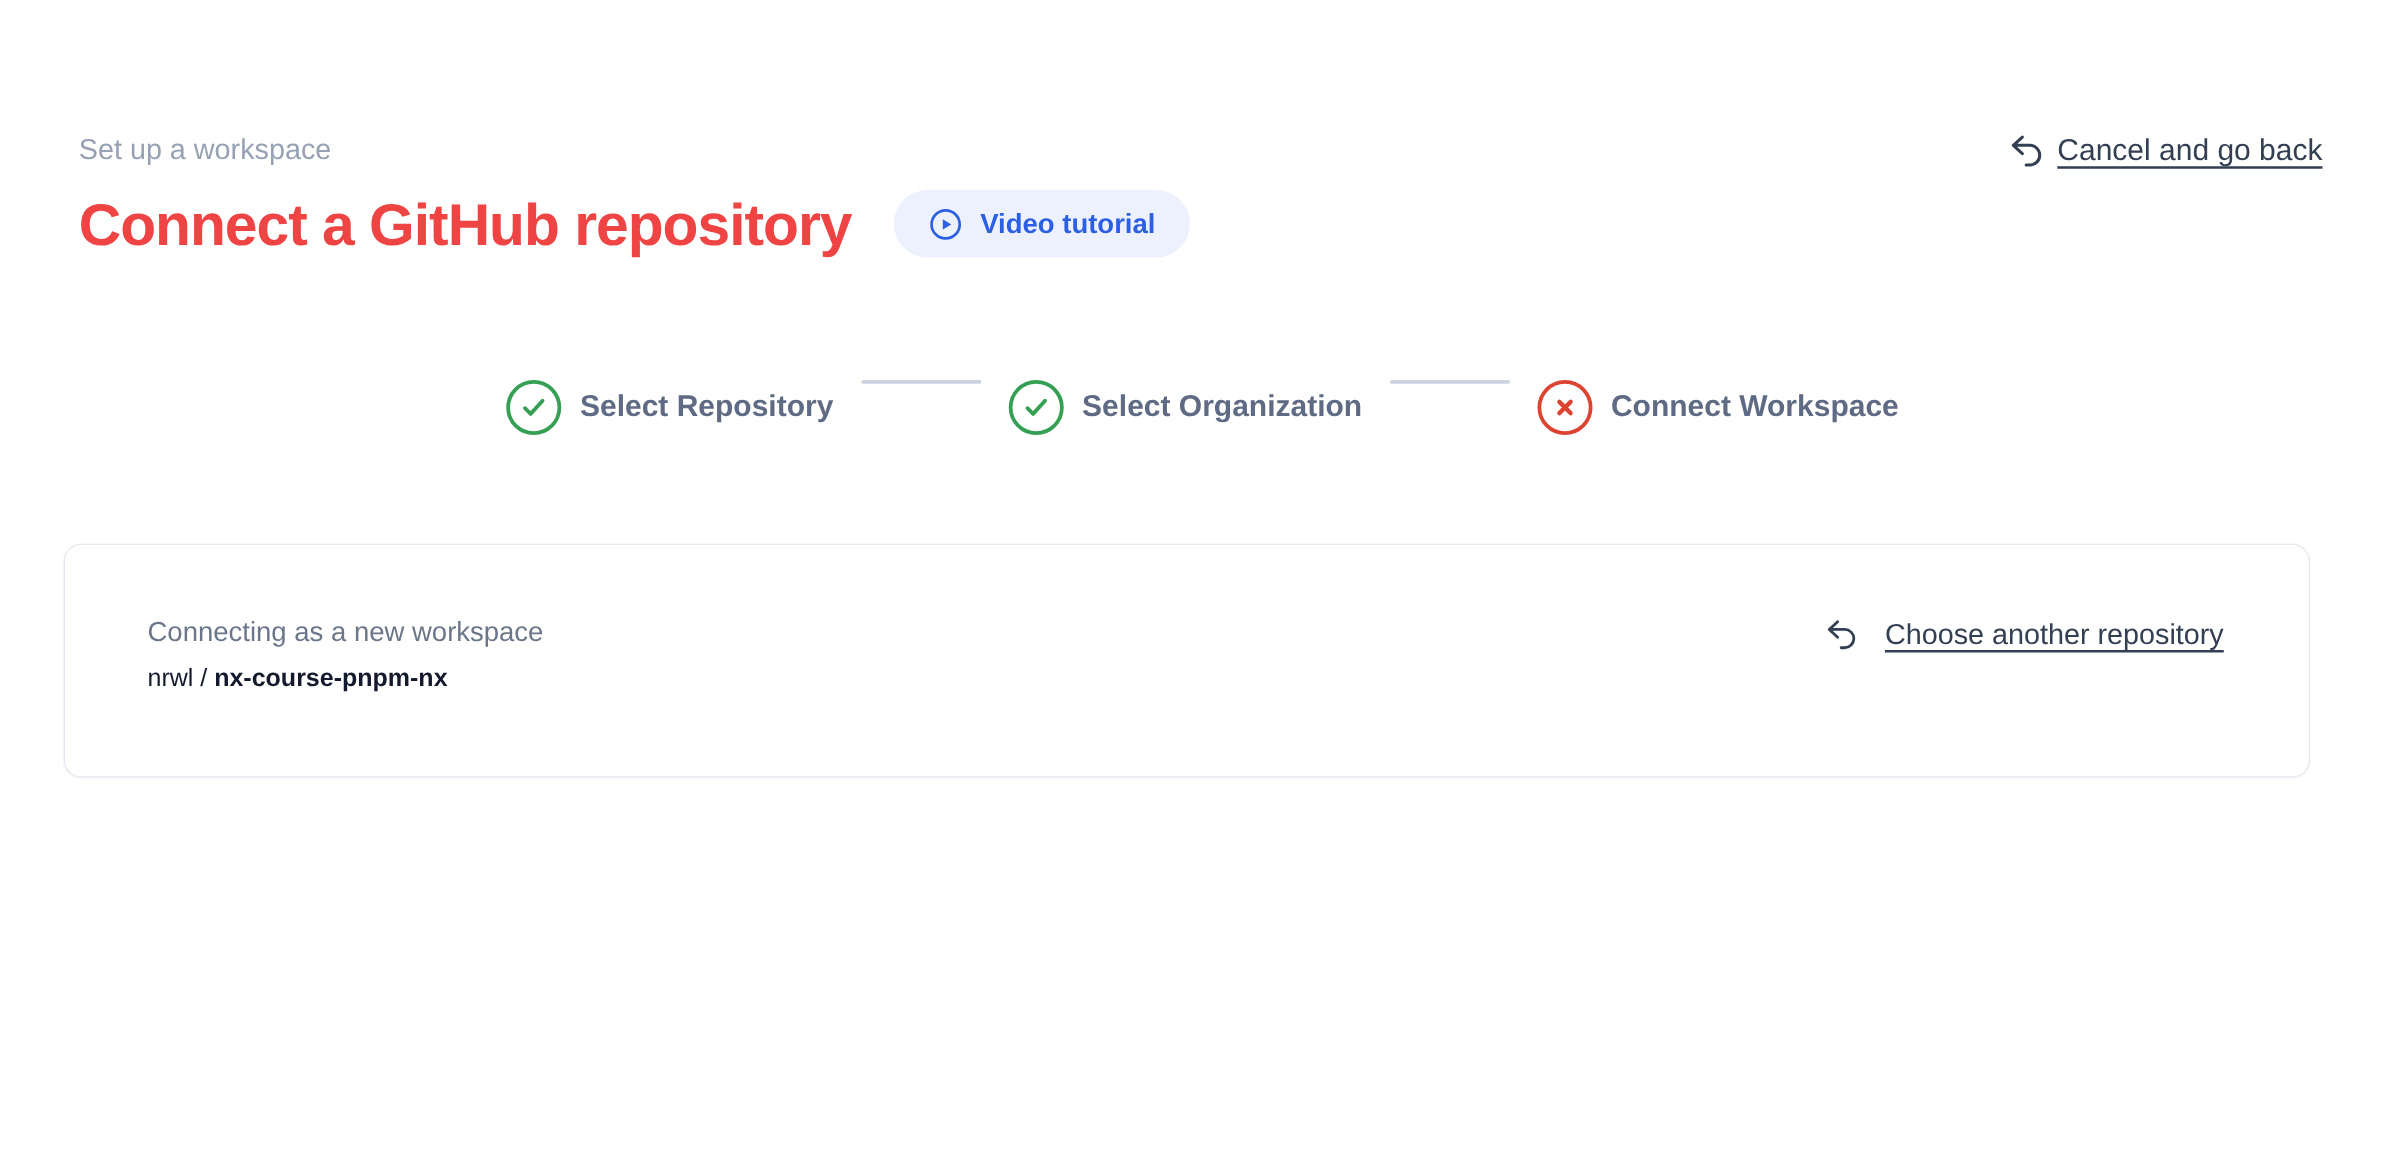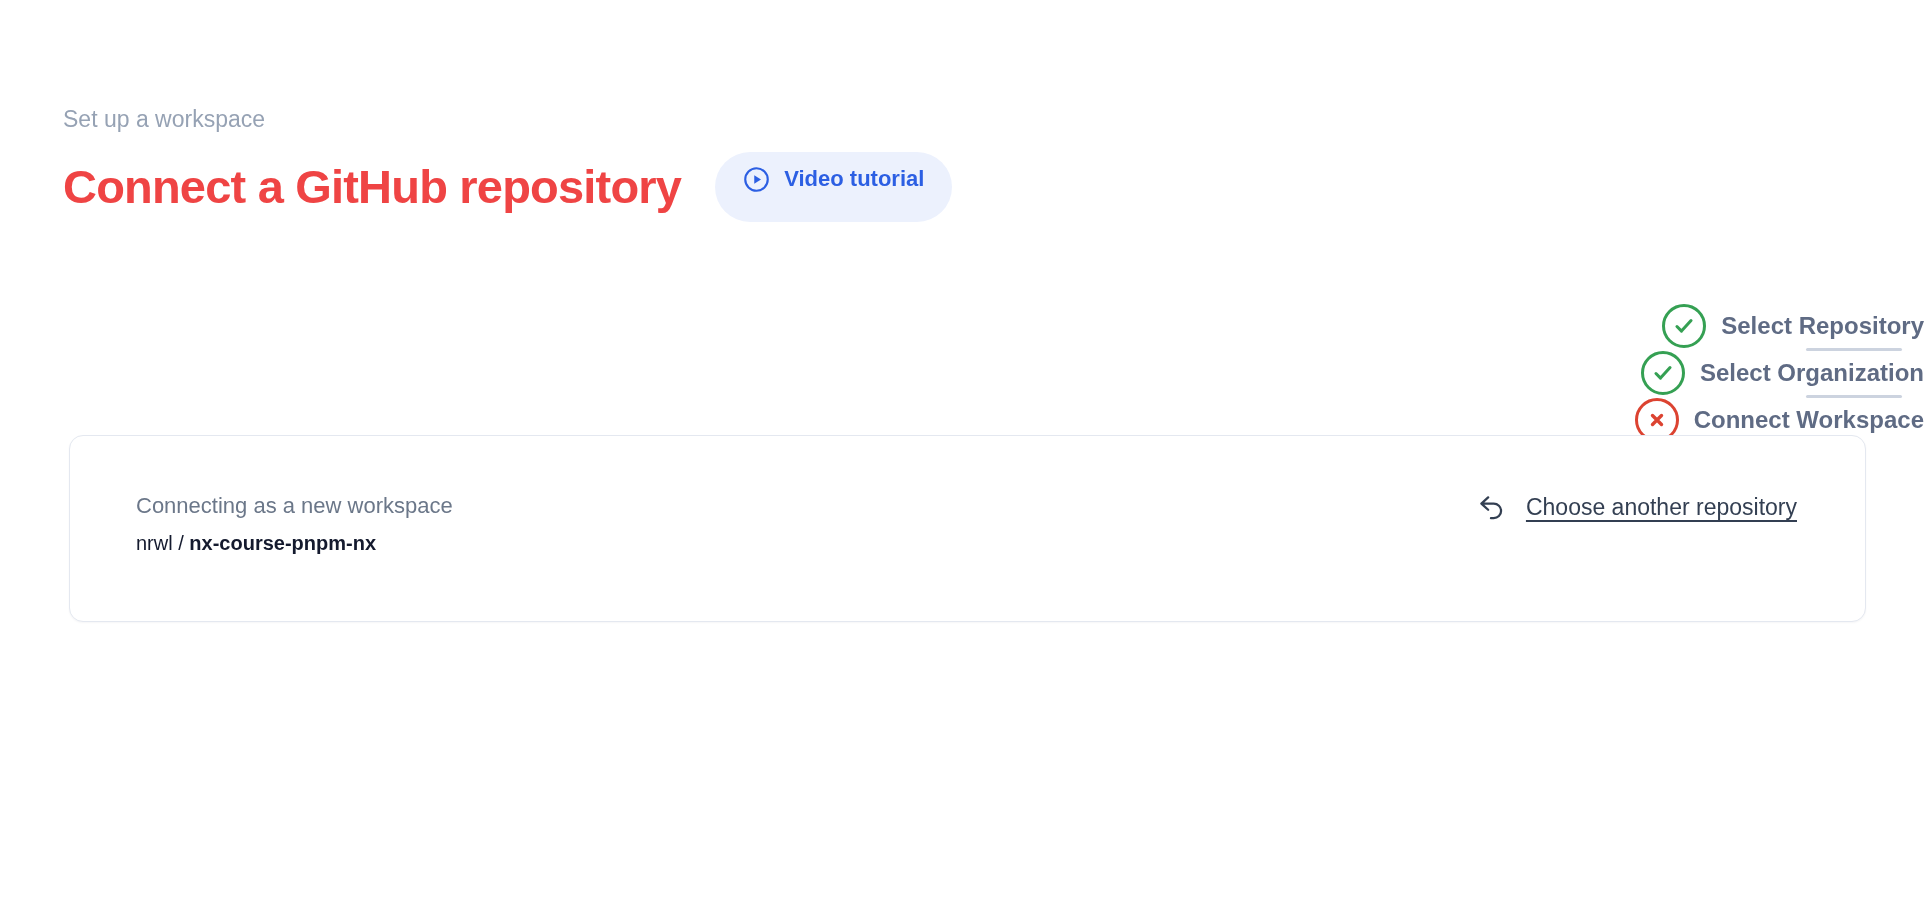--- a/index.html
+++ b/index.html
@@ -17,56 +17,56 @@
   .eyebrow {
     font-size: 23px; line-height: 1.2; color: #96a2b4; font-weight: 400;
   }
   .title-row { display: flex; align-items: center; gap: 34px; margin-top: 18px; }
   .page-title {
     font-size: 47px; font-weight: 800; letter-spacing: -0.8px; color: #ef4444;
   }
   .video-pill {
     display: inline-flex; gap: 14px;
     background: #ecf1fd; border: none; cursor: pointer;
-    border-radius: 999px; padding: 14px 28px; height: 70px;
+    border-radius: 999px; padding: 14px 28px; height: 54px;
     color: #2c5fe3; font-weight: 700; font-size: 22px;
     font-family: "Liberation Sans", sans-serif;
   }
   .video-pill svg { display: block; }
 
   .cancel-link {
     position: absolute; top: 0; right: 0;
     display: inline-flex; align-items: center; gap: 10px;
     color: #333f52; font-size: 24px; text-decoration: none; cursor: pointer;
   }
   .cancel-link .link-text { text-decoration: underline; text-underline-offset: 5px; text-decoration-thickness: 1.5px; }
   .cancel-link svg { display: block; }
 
   
   .stepper {
     position: absolute; top: 304px; left: 0; right: 0;
-    display: flex; align-items: flex-end; justify-content: center; flex-direction: column;
+    display: flex; align-items: flex-start; justify-content: center;
   }
   .step { display: flex; align-items: center; gap: 15px; }
   .step-circle {
     width: 44px; height: 44px; border-radius: 50%;
     display: flex; align-items: center; justify-content: center;
     background: #ffffff; flex: 0 0 auto;
   }
   .step-circle.ok  { border: 3.5px solid #35a053; }
   .step-circle.err { border: 3.5px solid #dc4331; }
   .step-label { font-size: 24px; font-weight: 600; color: #5f6b84; white-space: nowrap; }
   .step-connector {
     width: 96px; height: 3px; background: #ccd3df; border-radius: 2px;
     margin: 0 22px; flex: 0 0 auto;
   }
 
   
   .card {
-    position: absolute; left: 69px; width: 1797px; height: 187px;
+    position: absolute; left: 51px; width: 1797px; height: 187px;
     background: #ffffff;
     border: 1.5px solid #e4e8f0; border-radius: 14px;
     box-shadow: 0 1px 2px rgba(15, 23, 42, 0.04);
     padding: 56px 68px 0 66px;
     display: flex; align-items: flex-start; justify-content: space-between;
   }
   .card-repo { top: 435px; }
   .card-org  { top: 684px; }
   .card-label { font-size: 22px; color: #6b7789; font-weight: 400; line-height: 1.25; }
   .card-value { margin-top: 11px; font-size: 20px; color: #141a2e; line-height: 1.2; }
@@ -81,20 +81,28 @@
   .card-action svg { display: block; }
 </style>
 </head>
 <body>
 
 <div class="page">
 
   <div class="header">
     <div class="eyebrow">Set up a workspace</div>
 
+    <a class="cancel-link">
+      <span>
+        <svg width="29" height="29" viewBox="0 0 24 24" fill="none" stroke="#333f52" stroke-width="2" stroke-linecap="round" stroke-linejoin="round">
+          <path d="M9 14 3 8.5m0 0L9 3M3 8.5h11a6.5 6.5 0 0 1 0 13h-2.5"></path>
+        </svg>
+      </span>
+      <span class="link-text">Cancel and go back</span>
+    </a>
 
     <div class="title-row">
       <h1 class="page-title">Connect a GitHub repository</h1>
       <button class="video-pill">
         <span>
           <svg width="27" height="27" viewBox="0 0 24 24" fill="none">
             <circle cx="12" cy="12" r="10" stroke="#2c5fe3" stroke-width="1.9"></circle>
             <path d="M10 8.3v7.4l6-3.7z" fill="#2c5fe3"></path>
           </svg>
         </span>

